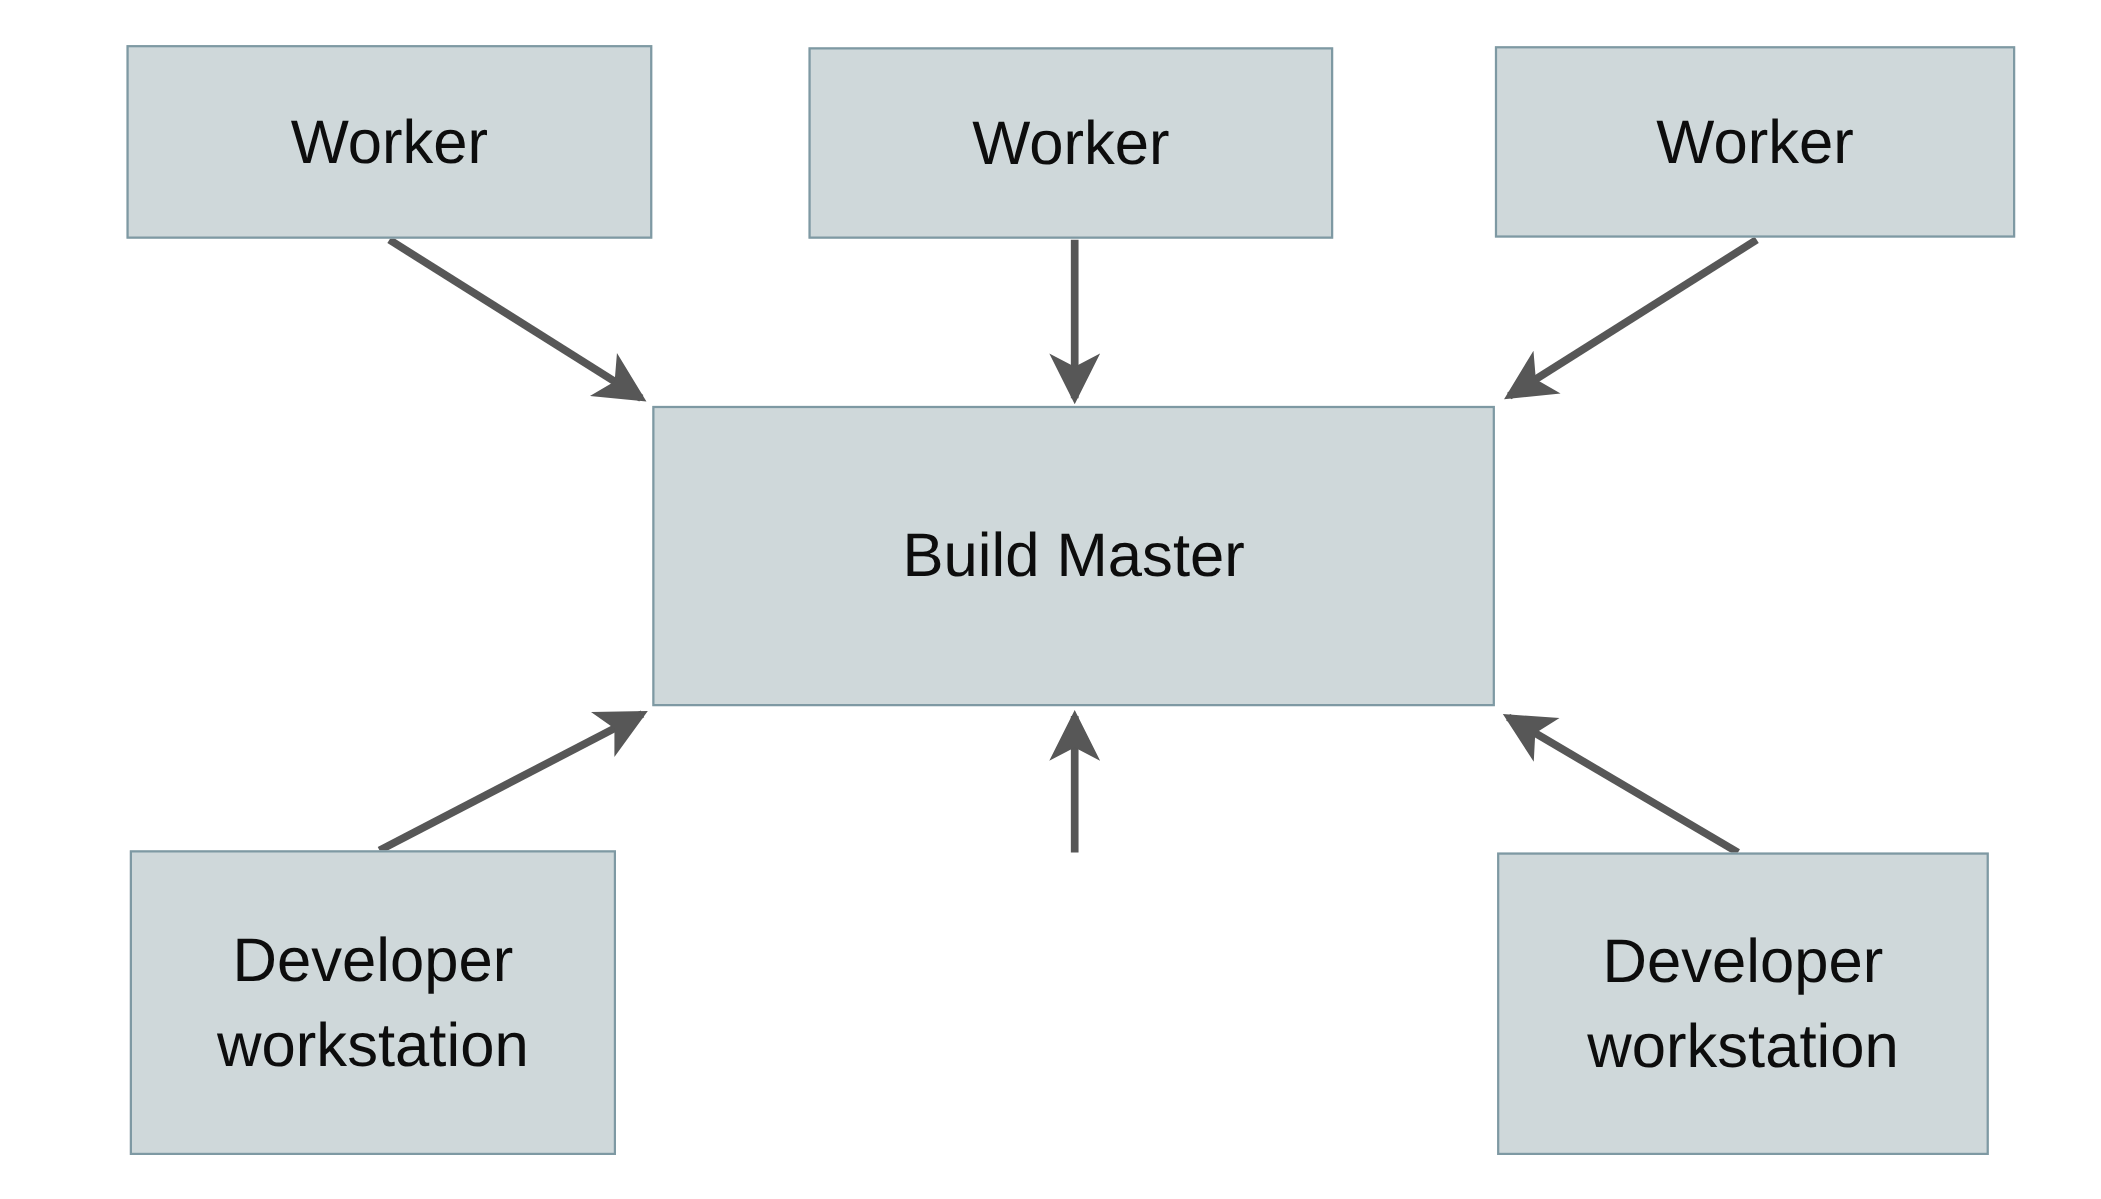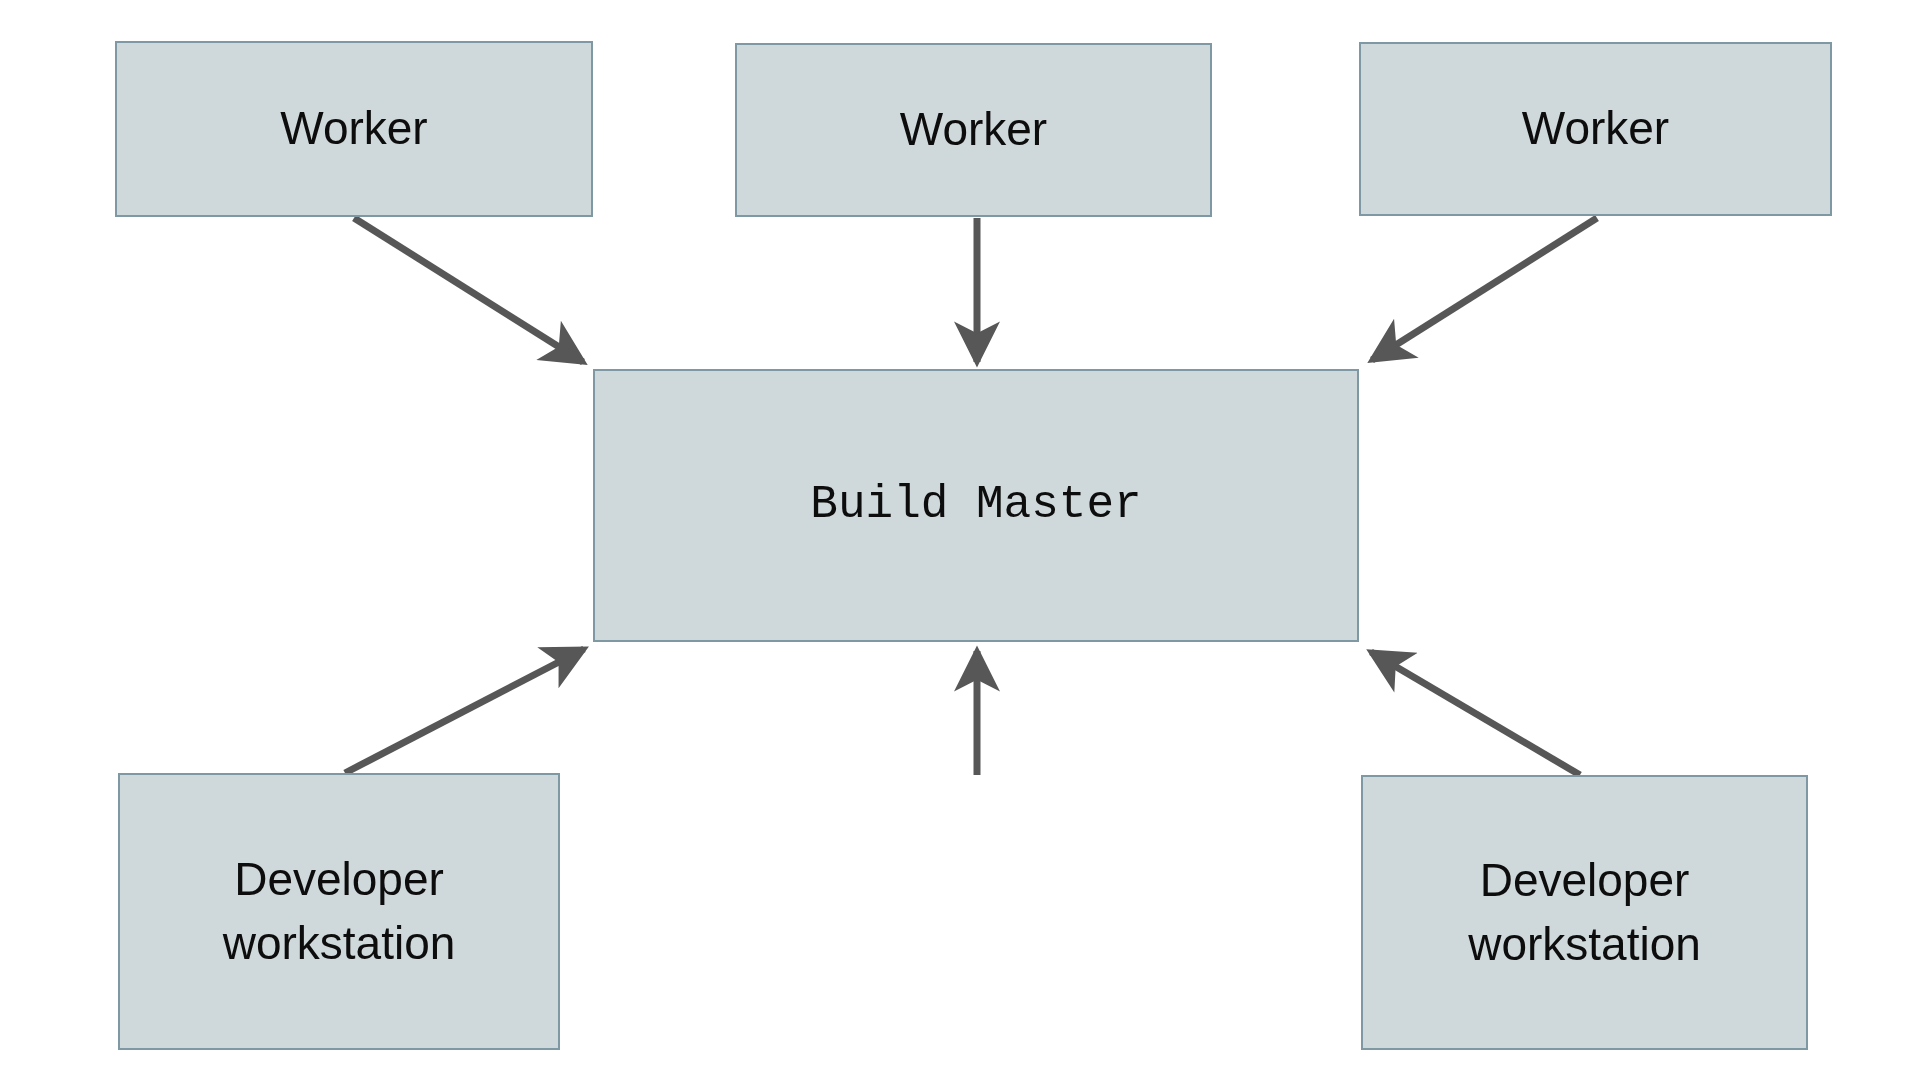--- a/index.html
+++ b/index.html
@@ -25,29 +25,29 @@
   .ah-path { fill: var(--arrow-color, #575757); }
   .node {
     position: absolute;
     box-sizing: border-box;
     background: var(--node-fill, #cfd8da);
     border: 2px solid var(--node-border, #7e99a3);
     display: flex;
     align-items: center;
     justify-content: center;
     text-align: center;
-    font-size: 46px;
+    font-size: 56px;
     line-height: 1.37;
     color: var(--text-color, #0d0d0d);
   }
   .node-label { display: block; padding: 0 14px; }
   #node-worker-1      { left: 115px;  top: 41px;  width: 478px; height: 176px; }
   #node-worker-2      { left: 735px;  top: 43px;  width: 477px; height: 174px; }
   #node-worker-3      { left: 1359px; top: 42px;  width: 473px; height: 174px; }
-  #node-build-master  { left: 593px;  top: 369px; width: 766px; height: 273px; font-family: Liberation Mono, monospace; }
+  #node-build-master  { left: 593px;  top: 369px; width: 766px; height: 273px; }
   #node-dev-left      { left: 118px;  top: 773px; width: 442px; height: 277px; }
   #node-ci-server     { left: 740px;  top: 775px; width: 475px; height: 273px; }
   #node-dev-right     { left: 1361px; top: 775px; width: 447px; height: 275px; }
 </style>
 </head>
 <body>
 
 <div class="canvas">
 
   <svg class="arrow-layer" viewBox="0 0 1910 1090" xmlns="http://www.w3.org/2000/svg">

